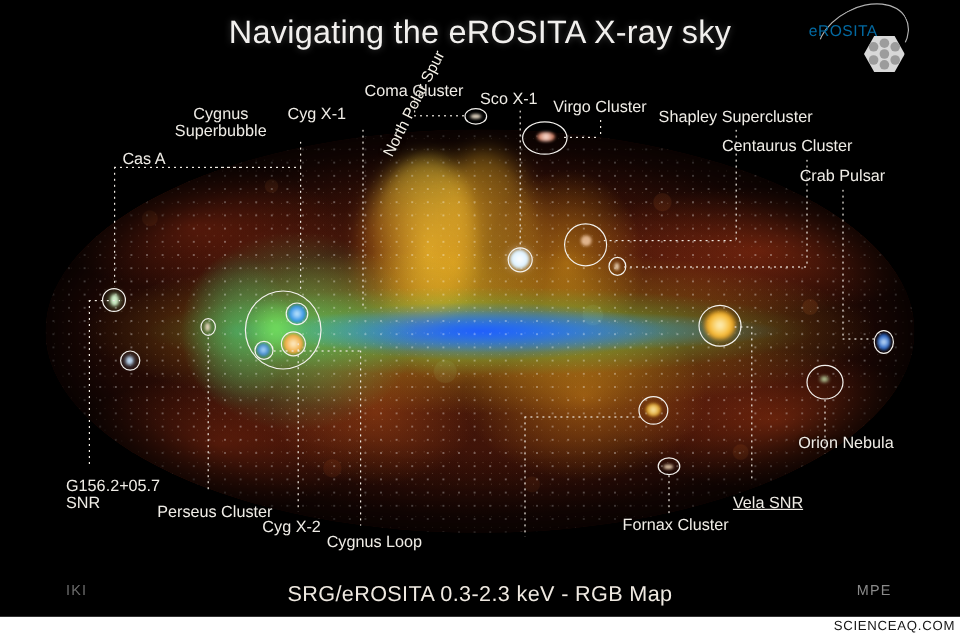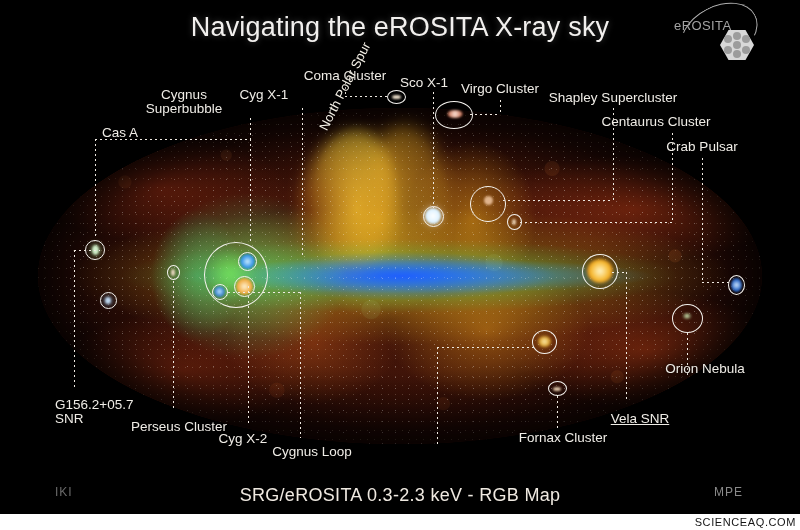--- a/index.html
+++ b/index.html
@@ -12,21 +12,21 @@
   #title{position:absolute;left:0;top:12px;width:800px;text-align:center;
          color:#f2f0ee;font-size:27px;font-weight:400;letter-spacing:.2px;
          text-shadow:0 0 6px rgba(255,255,255,.25);}
 
   
   #logo{position:absolute;left:668px;top:4px;width:108px;height:58px;}
   #logo .arc{position:absolute;left:10px;top:2px;width:80px;height:54px;
              border:1.4px solid #cfcfcf;border-radius:50%;
              border-left-color:transparent;border-bottom-color:transparent;
              transform:rotate(-28deg);opacity:.85;}
-  #logo .word{position:absolute;left:6px;top:14px;color:#a3a3a3;font-size:13px;
+  #logo .word{position:absolute;left:6px;top:14px;color:#0369a1;font-size:13px;
               letter-spacing:.4px;}
   #logo .hex{position:absolute;left:52px;top:26px;width:34px;height:30px;
              background:#d8d8d8;
              clip-path:polygon(25% 0,75% 0,100% 50%,75% 100%,25% 100%,0 50%);}
   #logo .hex i{position:absolute;width:8px;height:8px;border-radius:50%;
                background:#9c9c9c;display:block;}
 
   
   #sky{position:absolute;left:38px;top:108px;width:724px;height:336px;
        border-radius:50%;overflow:hidden;

